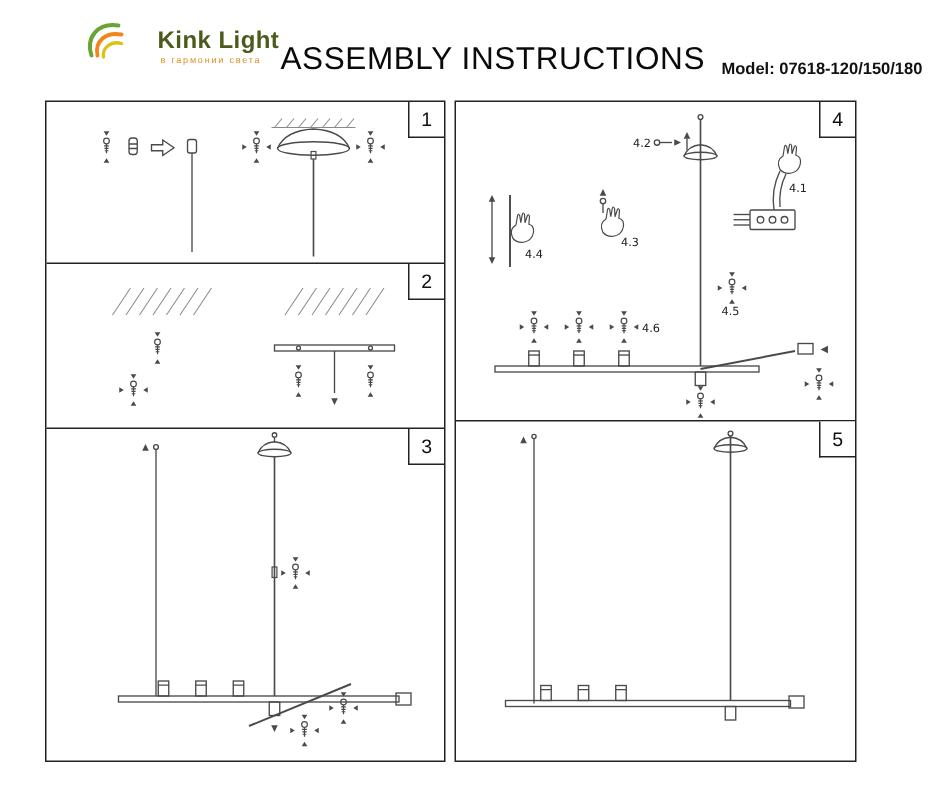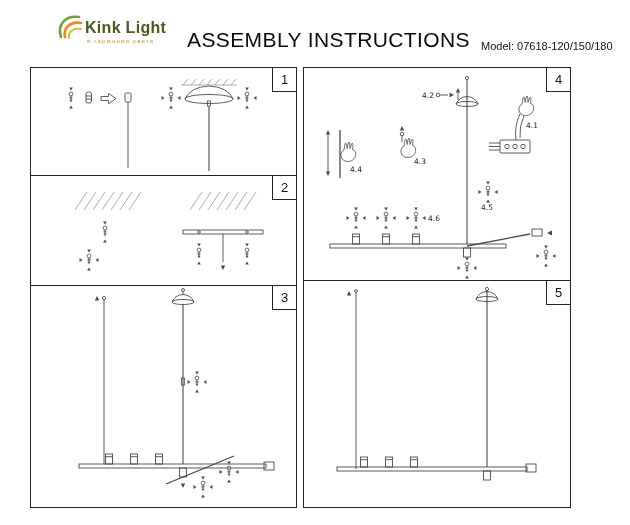--- a/index.html
+++ b/index.html
@@ -2,29 +2,29 @@
 <html><head>
 <meta charset="utf-8">
 <style>
   * { margin:0; padding:0; box-sizing:border-box; }
   html,body { background:#ffffff; }
   .page {
     position:relative; width:630px; height:525px; background:#fff;
     font-family:"Liberation Sans", sans-serif; overflow:hidden; color:#111;
   }
   
-  .brand { position:absolute; left:55px; top:14px; display:flex; align-items:flex-start; gap:0; }
+  .brand { position:absolute; left:55px; top:14px; display:flex; align-items:flex-start; gap:20px; }
   .brand-text { display:flex; flex-direction:column; padding-top:6px; }
   .brand-name { font-size:16px; font-weight:bold; color:#4c5a1c; letter-spacing:0.3px; line-height:1; }
   .brand-tagline { font-size:6px; color:#e08c1e; letter-spacing:1.2px; margin-top:2px; padding-left:2px; }
   .page-title {
     position:absolute; left:160px; top:28px; width:310px; text-align:right;
     font-size:21px; letter-spacing:0.4px; color:#0a0a0a; white-space:nowrap;
   }
-  .model-no { position:absolute; left:463px; top:40px; font-size:11px; font-weight:normal; white-space:nowrap;padding-left:18px; }
+  .model-no { position:absolute; left:463px; top:40px; font-size:11px; font-weight:bold; white-space:nowrap;padding-left:18px; }
   
   .panel { position:absolute; border:1px solid #222; background:#fff; }
   .panel-left  { left:30px;  top:67px; width:267px; height:441px; }
   .panel-right { left:303px; top:67px; width:268px; height:441px; }
   .sec { position:relative; width:100%; }
   .sec-bb { border-bottom:1px solid #222; }
   .sec svg.draw { position:absolute; left:0; top:0; width:100%; height:100%; display:block; }
   .h107 { height:108px; } .h109 { height:110px; } .h221 { height:221px; }
   .h212 { height:213px; } .h226 { height:226px; }
   .num {

